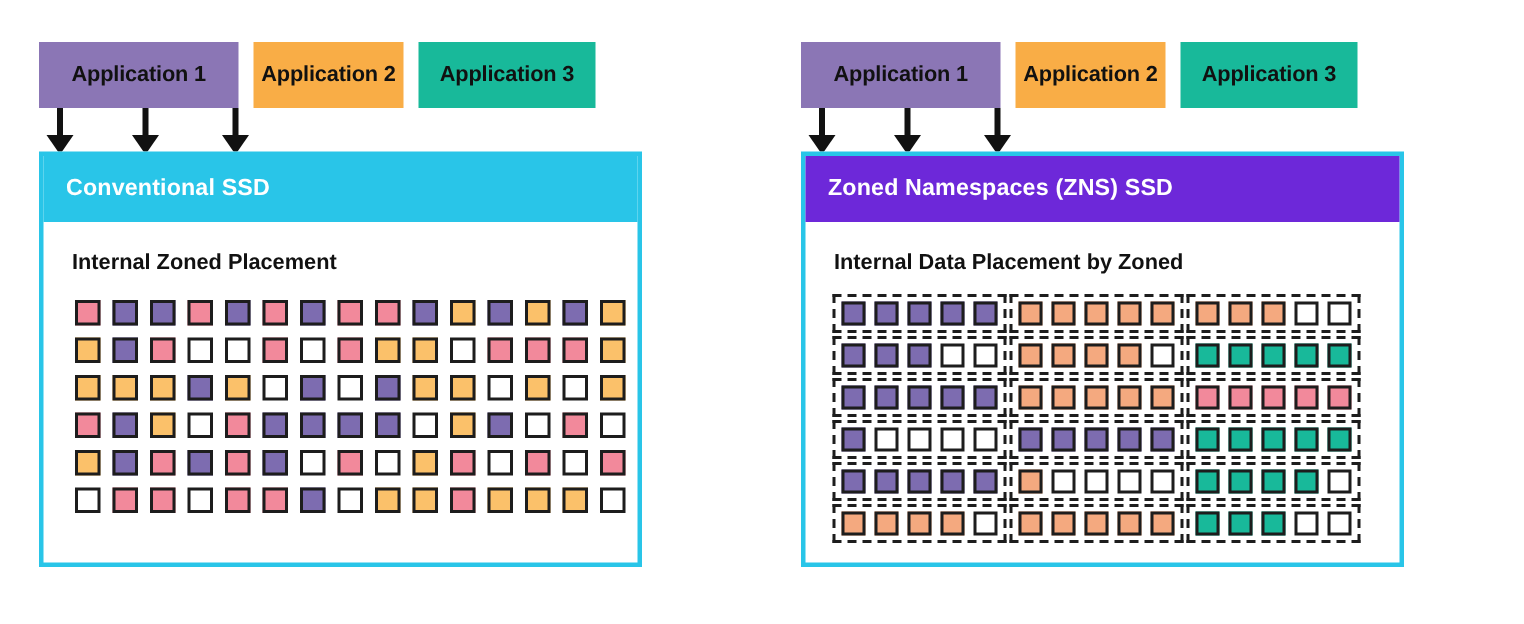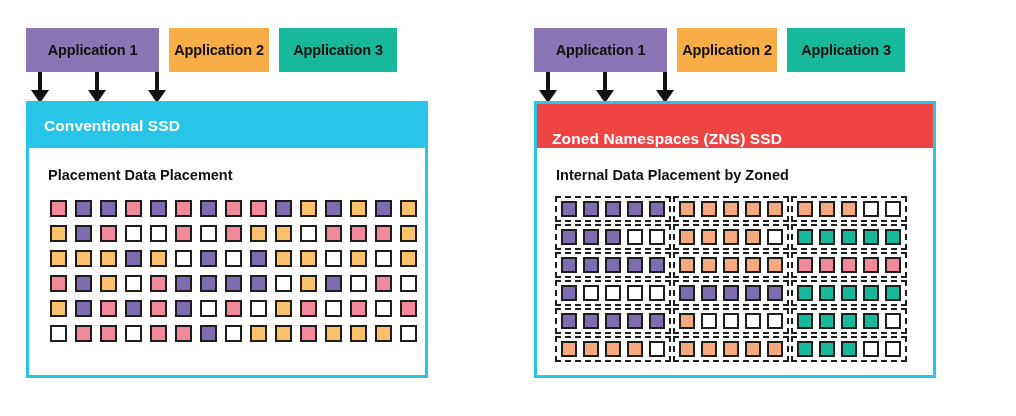--- a/index.html
+++ b/index.html
@@ -192,21 +192,21 @@
       </div>
       <div class="arrow" style="left: 157px; top: 72px;">
         <div class="shaft"></div>
         <div class="head"></div>
       </div>
       <div class="ssd-panel">
         <div class="ssd-header" style="background: rgb(41, 197, 232);">
           <span class="ssd-header-label">Conventional SSD</span>
         </div>
         <div class="ssd-body">
-          <div class="ssd-subtitle">Placement Data Placement</div>
+          <div class="ssd-subtitle">Internal Zoned Placement</div>
           <div class="cell-grid">
             <div class="cell-row">
               <div class="cell" style="background: rgb(242, 137, 155); border-color: rgb(29, 29, 29);"></div>
               <div class="cell" style="background: rgb(125, 108, 176); border-color: rgb(29, 29, 29);"></div>
               <div class="cell" style="background: rgb(125, 108, 176); border-color: rgb(29, 29, 29);"></div>
               <div class="cell" style="background: rgb(242, 137, 155); border-color: rgb(29, 29, 29);"></div>
               <div class="cell" style="background: rgb(125, 108, 176); border-color: rgb(29, 29, 29);"></div>
               <div class="cell" style="background: rgb(242, 137, 155); border-color: rgb(29, 29, 29);"></div>
               <div class="cell" style="background: rgb(125, 108, 176); border-color: rgb(29, 29, 29);"></div>
               <div class="cell" style="background: rgb(242, 137, 155); border-color: rgb(29, 29, 29);"></div>
@@ -325,21 +325,21 @@
       </div>
       <div class="arrow" style="left: 97px; top: 72px;">
         <div class="shaft"></div>
         <div class="head"></div>
       </div>
       <div class="arrow" style="left: 157px; top: 72px;">
         <div class="shaft"></div>
         <div class="head"></div>
       </div>
       <div class="ssd-panel">
-        <div class="ssd-header" style="background: #ef4444; align-items: flex-end;">
+        <div class="ssd-header" style="background: #6d28d9;">
           <span class="ssd-header-label">Zoned Namespaces (ZNS) SSD</span>
         </div>
         <div class="ssd-body">
           <div class="ssd-subtitle">Internal Data Placement by Zoned</div>
           <div class="zone-grid">
             <div class="zone-row">
               <div class="zone-cluster">
                 <div class="cell" style="background: rgb(125, 108, 176); border-color: rgb(29, 29, 29);"></div>
                 <div class="cell" style="background: rgb(125, 108, 176); border-color: rgb(29, 29, 29);"></div>
                 <div class="cell" style="background: rgb(125, 108, 176); border-color: rgb(29, 29, 29);"></div>

